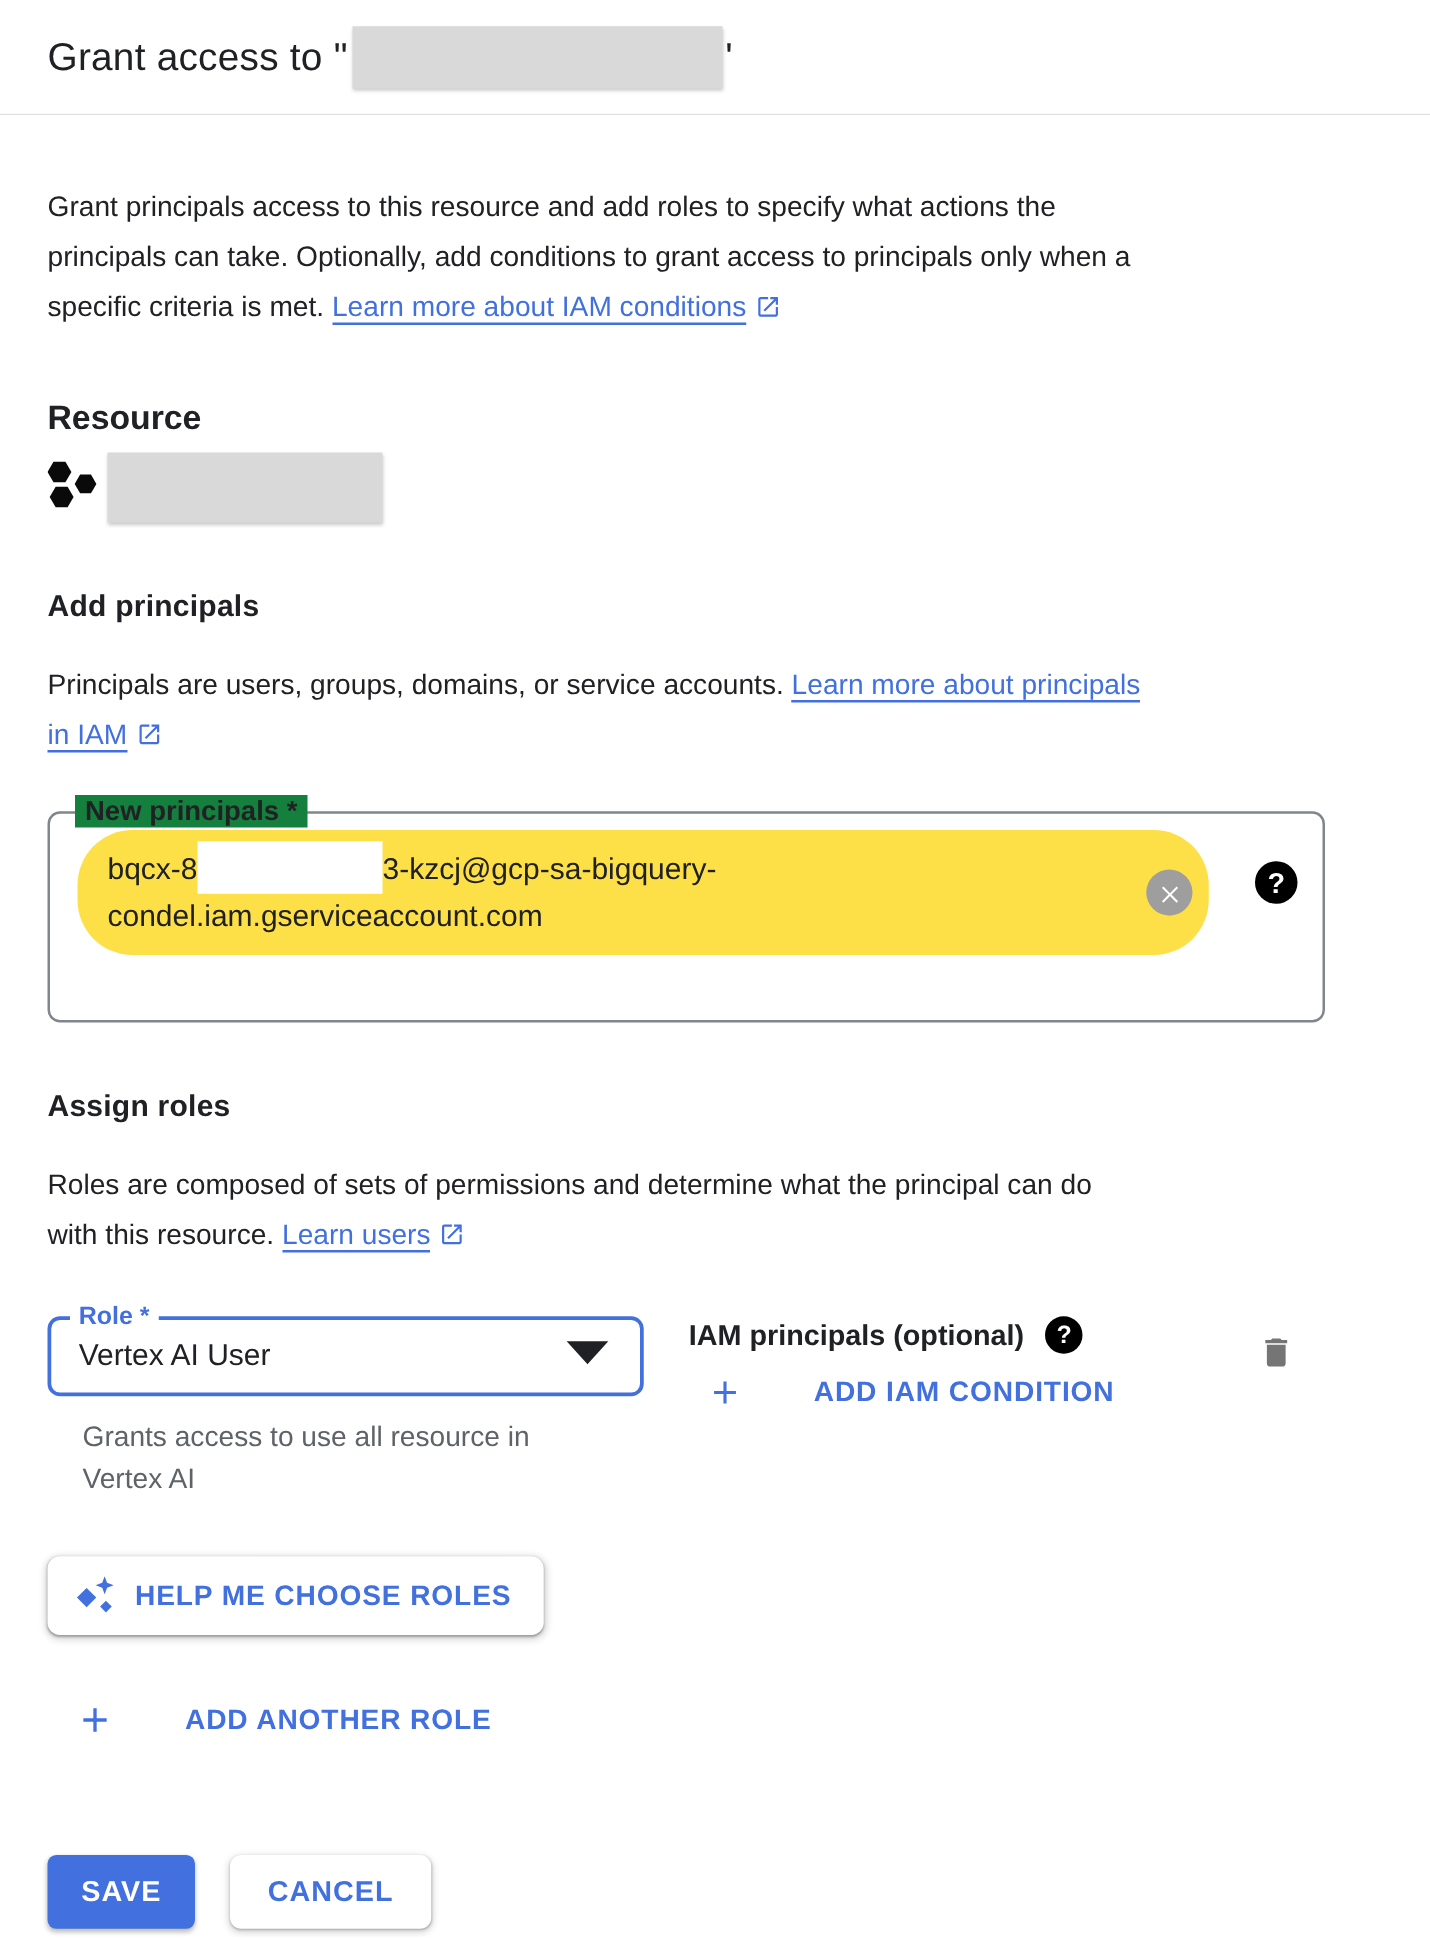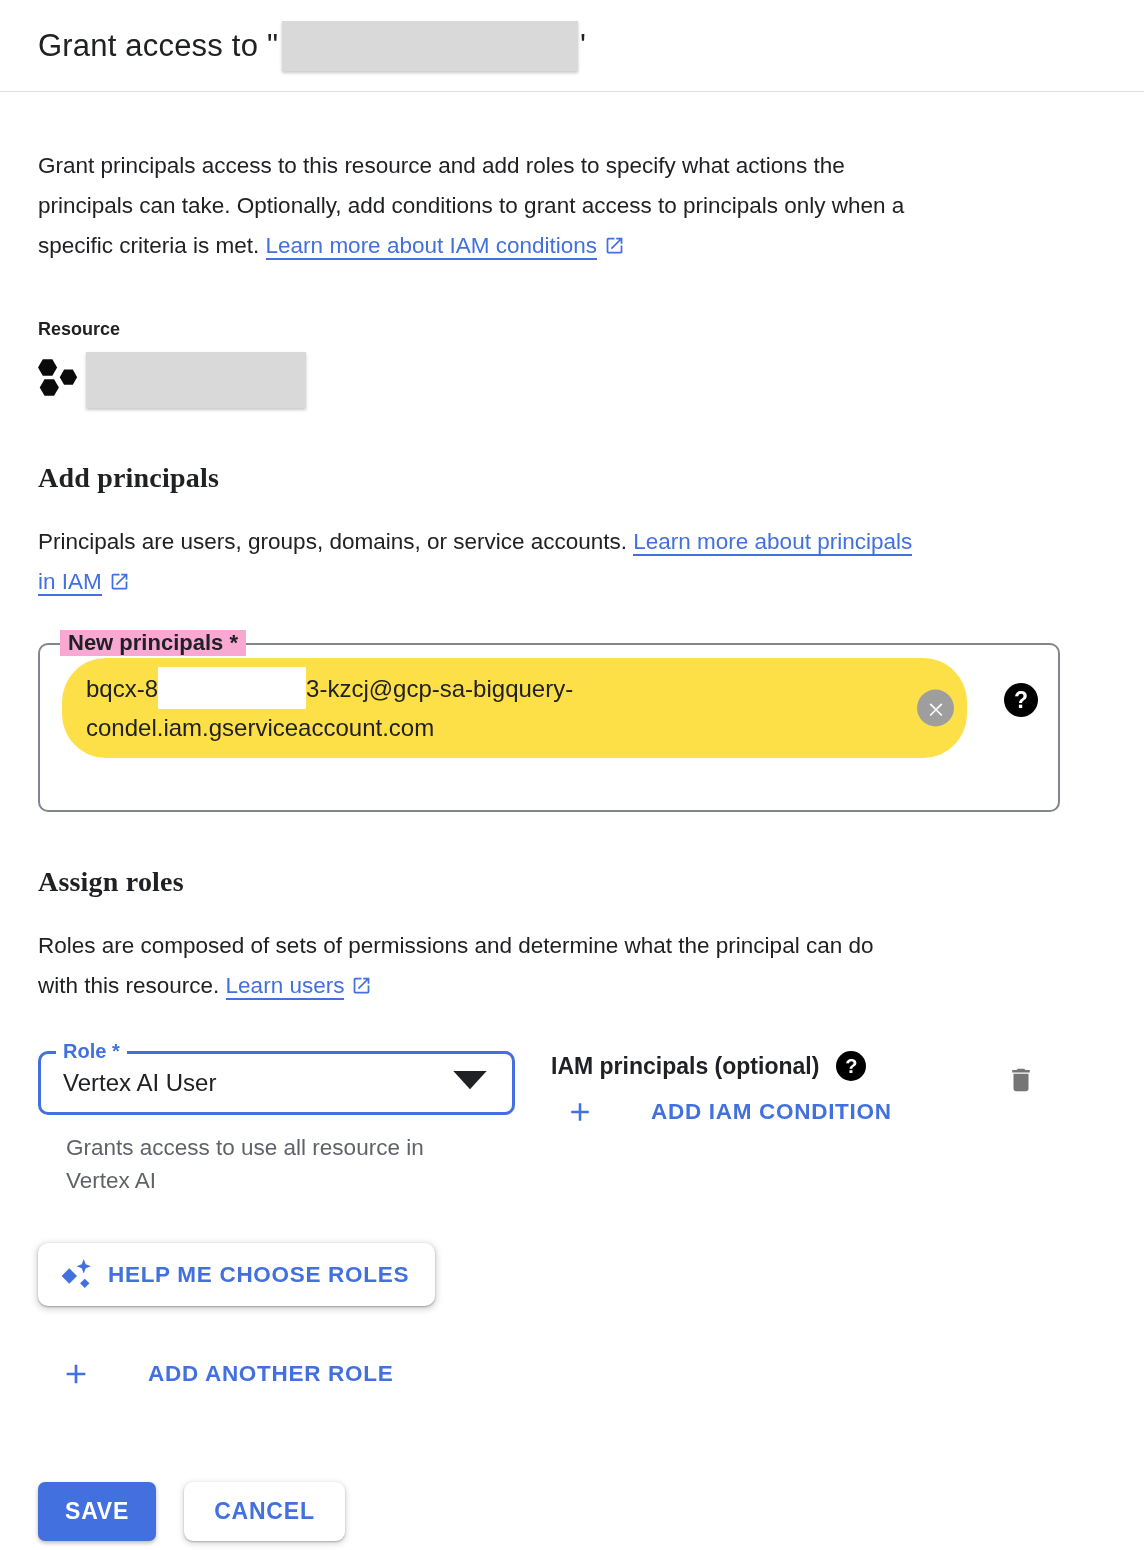--- a/index.html
+++ b/index.html
@@ -12,29 +12,29 @@
   h1 { margin:0; font-size: 31px; font-weight: 400; letter-spacing: .2px; display:flex; align-items:center; }
   .redact { background:#d9d9d9; box-shadow: 0 2px 3px rgba(0,0,0,.22); display:inline-block; }
   .title-redact { width: 296px; height: 50px; margin: 0 2px 0 4px; }
 
   .body-text { font-size: 22.5px; line-height: 40px; margin: 0; padding: 0 38px; }
   .intro { margin-top: 54px; }
   .link { color: var(--accent); text-decoration: none; border-bottom: 2px solid var(--accent); cursor: pointer; }
   .ext-icon { margin-left: 7px; vertical-align: -3px; }
 
   .resource { margin-top: 50px; padding: 0 38px; }
-  .resource-label { font-size: 18px; font-weight: 700; }
+  .resource-label { font-size: 27px; font-weight: 700; }
   .resource-row { margin-top: 12px; display: flex; align-items: center; }
   .resource-redact { width: 220px; height: 56px; margin-left: 8px; }
 
-  h2.section { margin: 54px 0 0; padding: 0 38px; font-size: 28px; font-weight: 600; letter-spacing: .2px; font-family: Liberation Serif, serif; }
+  h2.section { margin: 54px 0 0; padding: 0 38px; font-size: 24px; font-weight: 600; letter-spacing: .2px; }
   .section-desc { margin-top: 28px; }
 
   .fieldset-box { position: relative; margin: 38px 38px 0; width: 1022px; border: 2px solid #80868b; border-radius: 10px; padding: 13px 20px 52px 22px; }
-  .fieldset-label { position: absolute; top: -15px; left: 20px; background: #f9a8d4; padding: 0 8px; font-size: 22px; font-weight: 700; }
+  .fieldset-label { position: absolute; top: -15px; left: 20px; background: #15803d; padding: 0 8px; font-size: 22px; font-weight: 700; }
   .principal-row { display: flex; align-items: flex-start; }
   .chip { position: relative; width: 906px; background: #fde047; border-radius: 44px; padding: 9px 64px 11px 24px; font-size: 24px; line-height: 38px; }
   .chip-redact { display: inline-block; width: 148px; height: 42px; background: #fff; vertical-align: -12px; box-shadow: none; }
   .chip-close { position: absolute; right: 13px; top: 50%; transform: translateY(-50%); width: 37px; height: 37px; border-radius: 50%; background: #9e9e9e; display: flex; align-items: center; justify-content: center; cursor: pointer; }
   .help-circle { width: 34px; height: 34px; border-radius: 50%; background: #000; color: #fff; font-size: 23px; font-weight: 700; display: flex; align-items: center; justify-content: center; cursor: pointer; }
   .principal-help { margin-left: 37px; margin-top: 25px; }
 
   .roles-row { margin: 42px 38px 0; display: flex; align-items: flex-start; }
   .role-col { width: 477px; flex: none; }
   .role-field { position: relative; height: 64px; border: 3px solid var(--accent); border-radius: 10px; display: flex; align-items: center; padding: 0 22px; cursor: pointer; }

